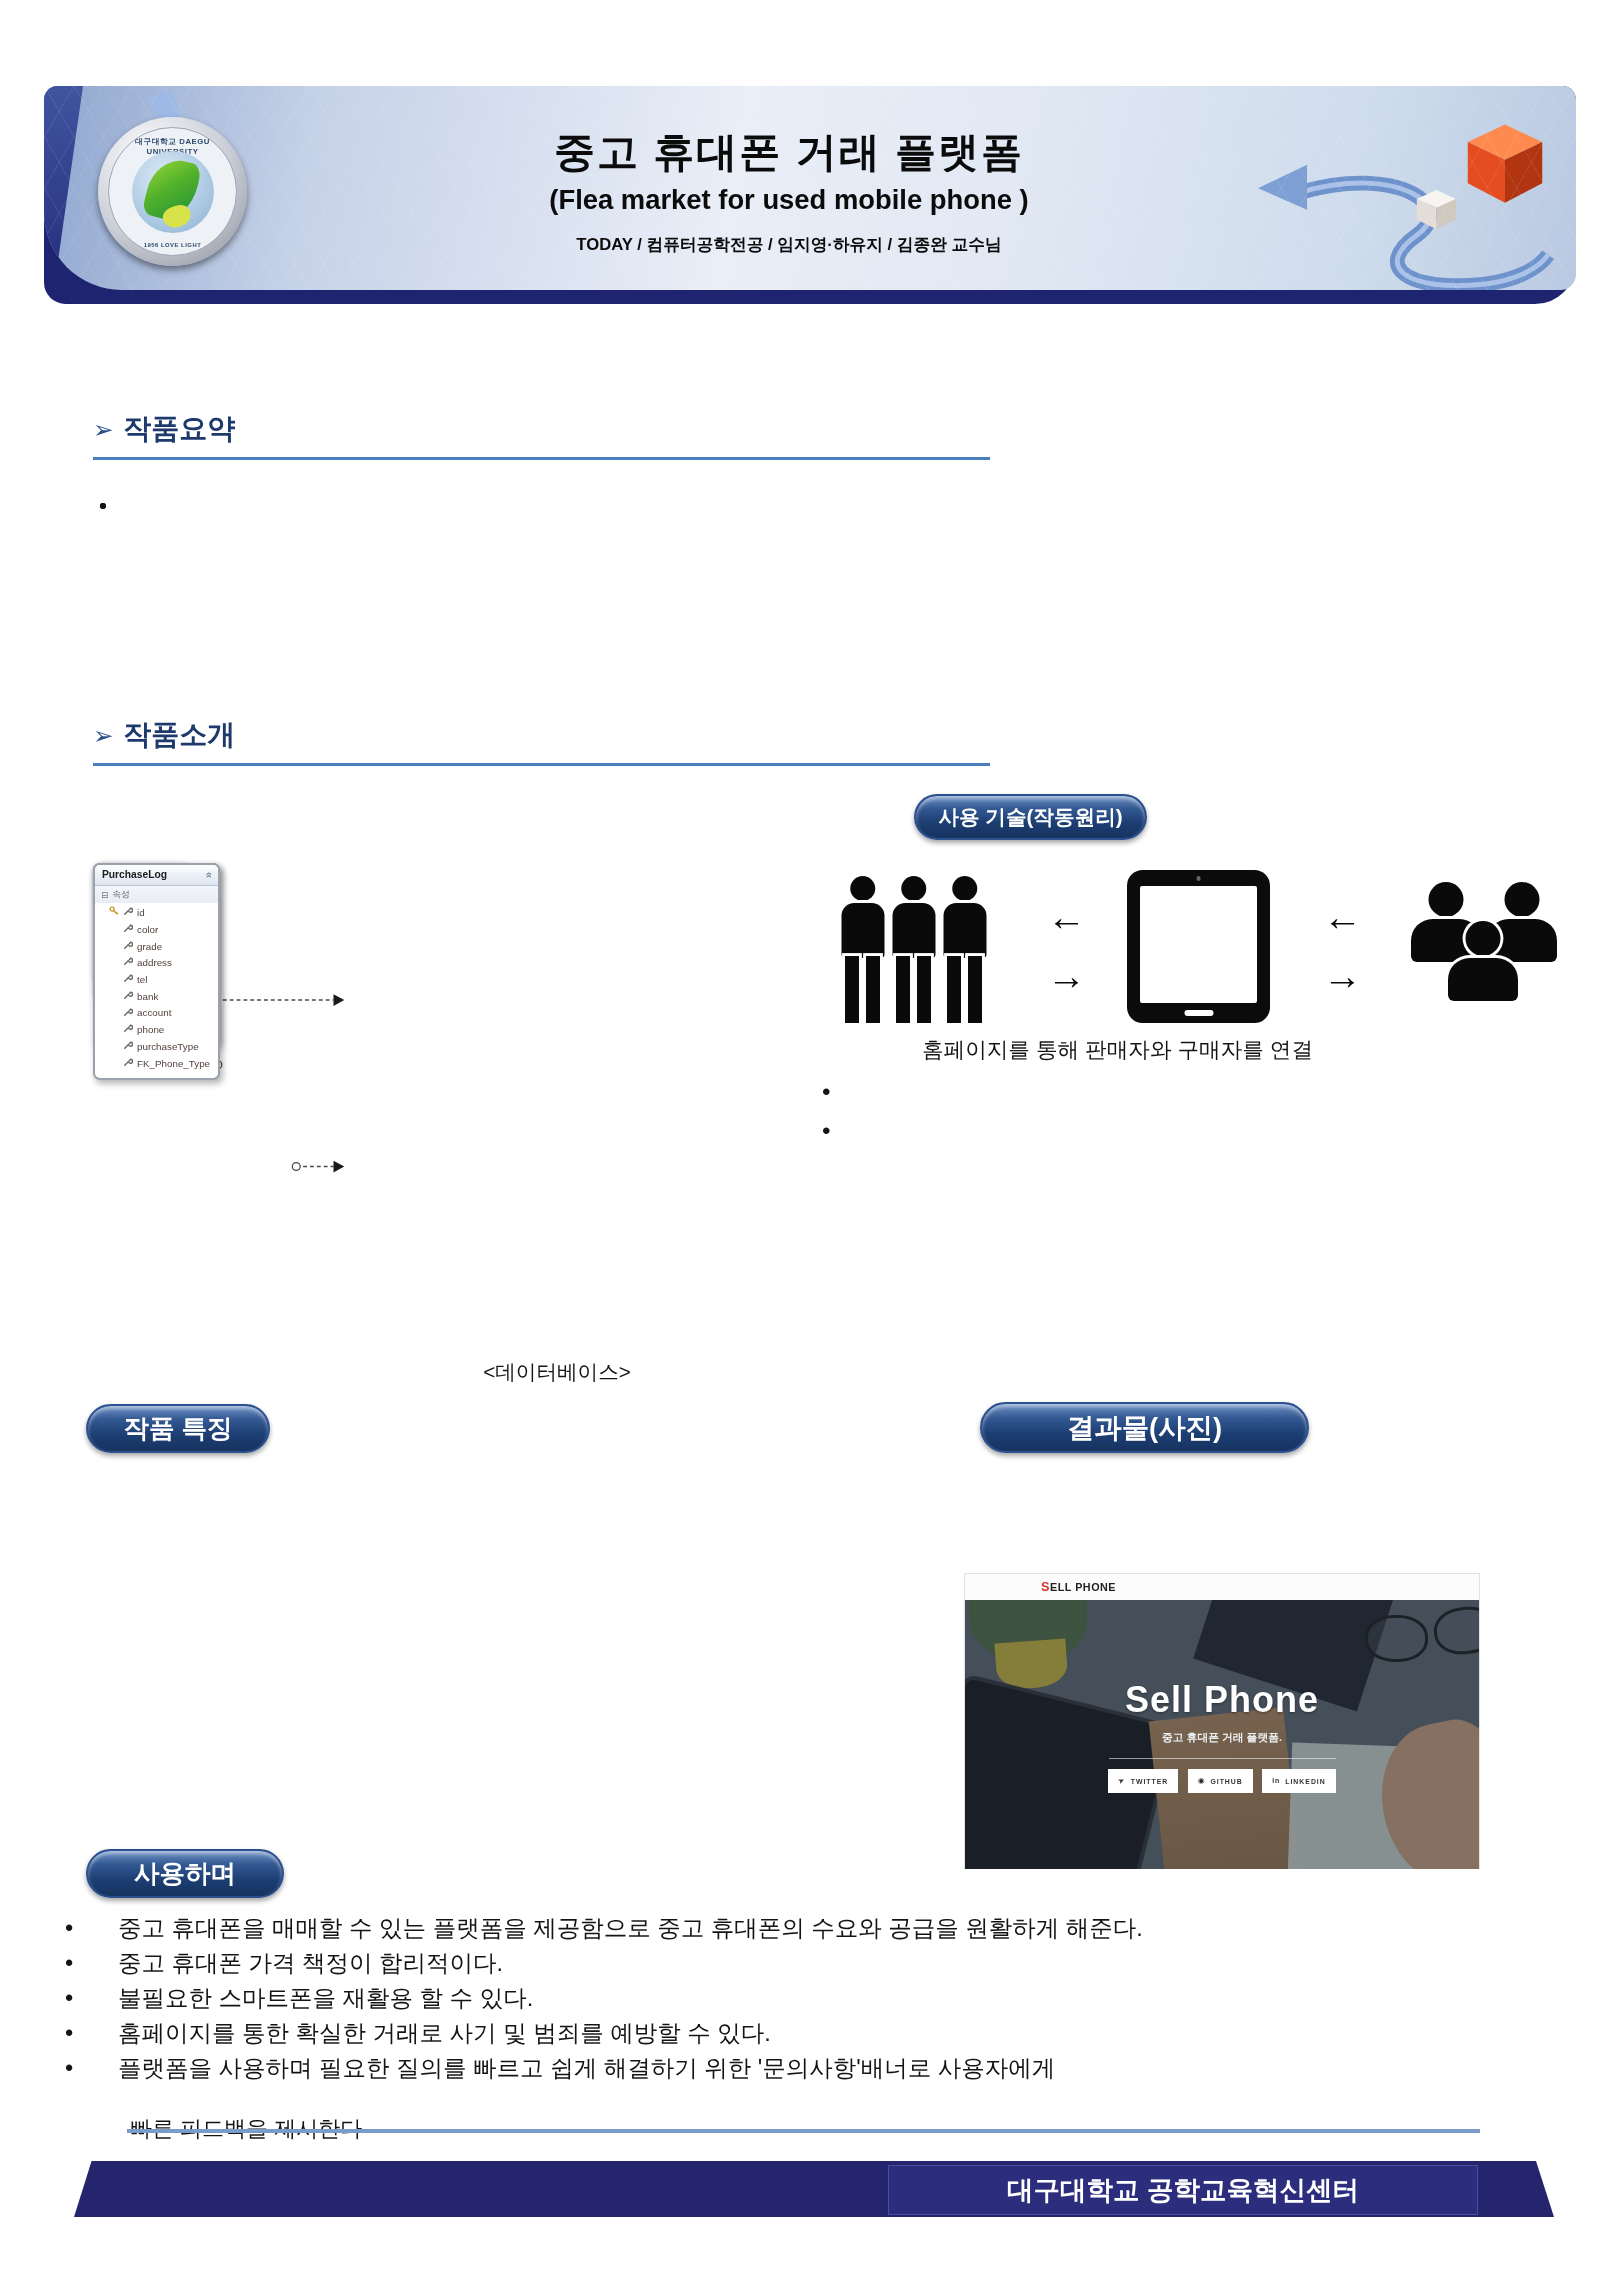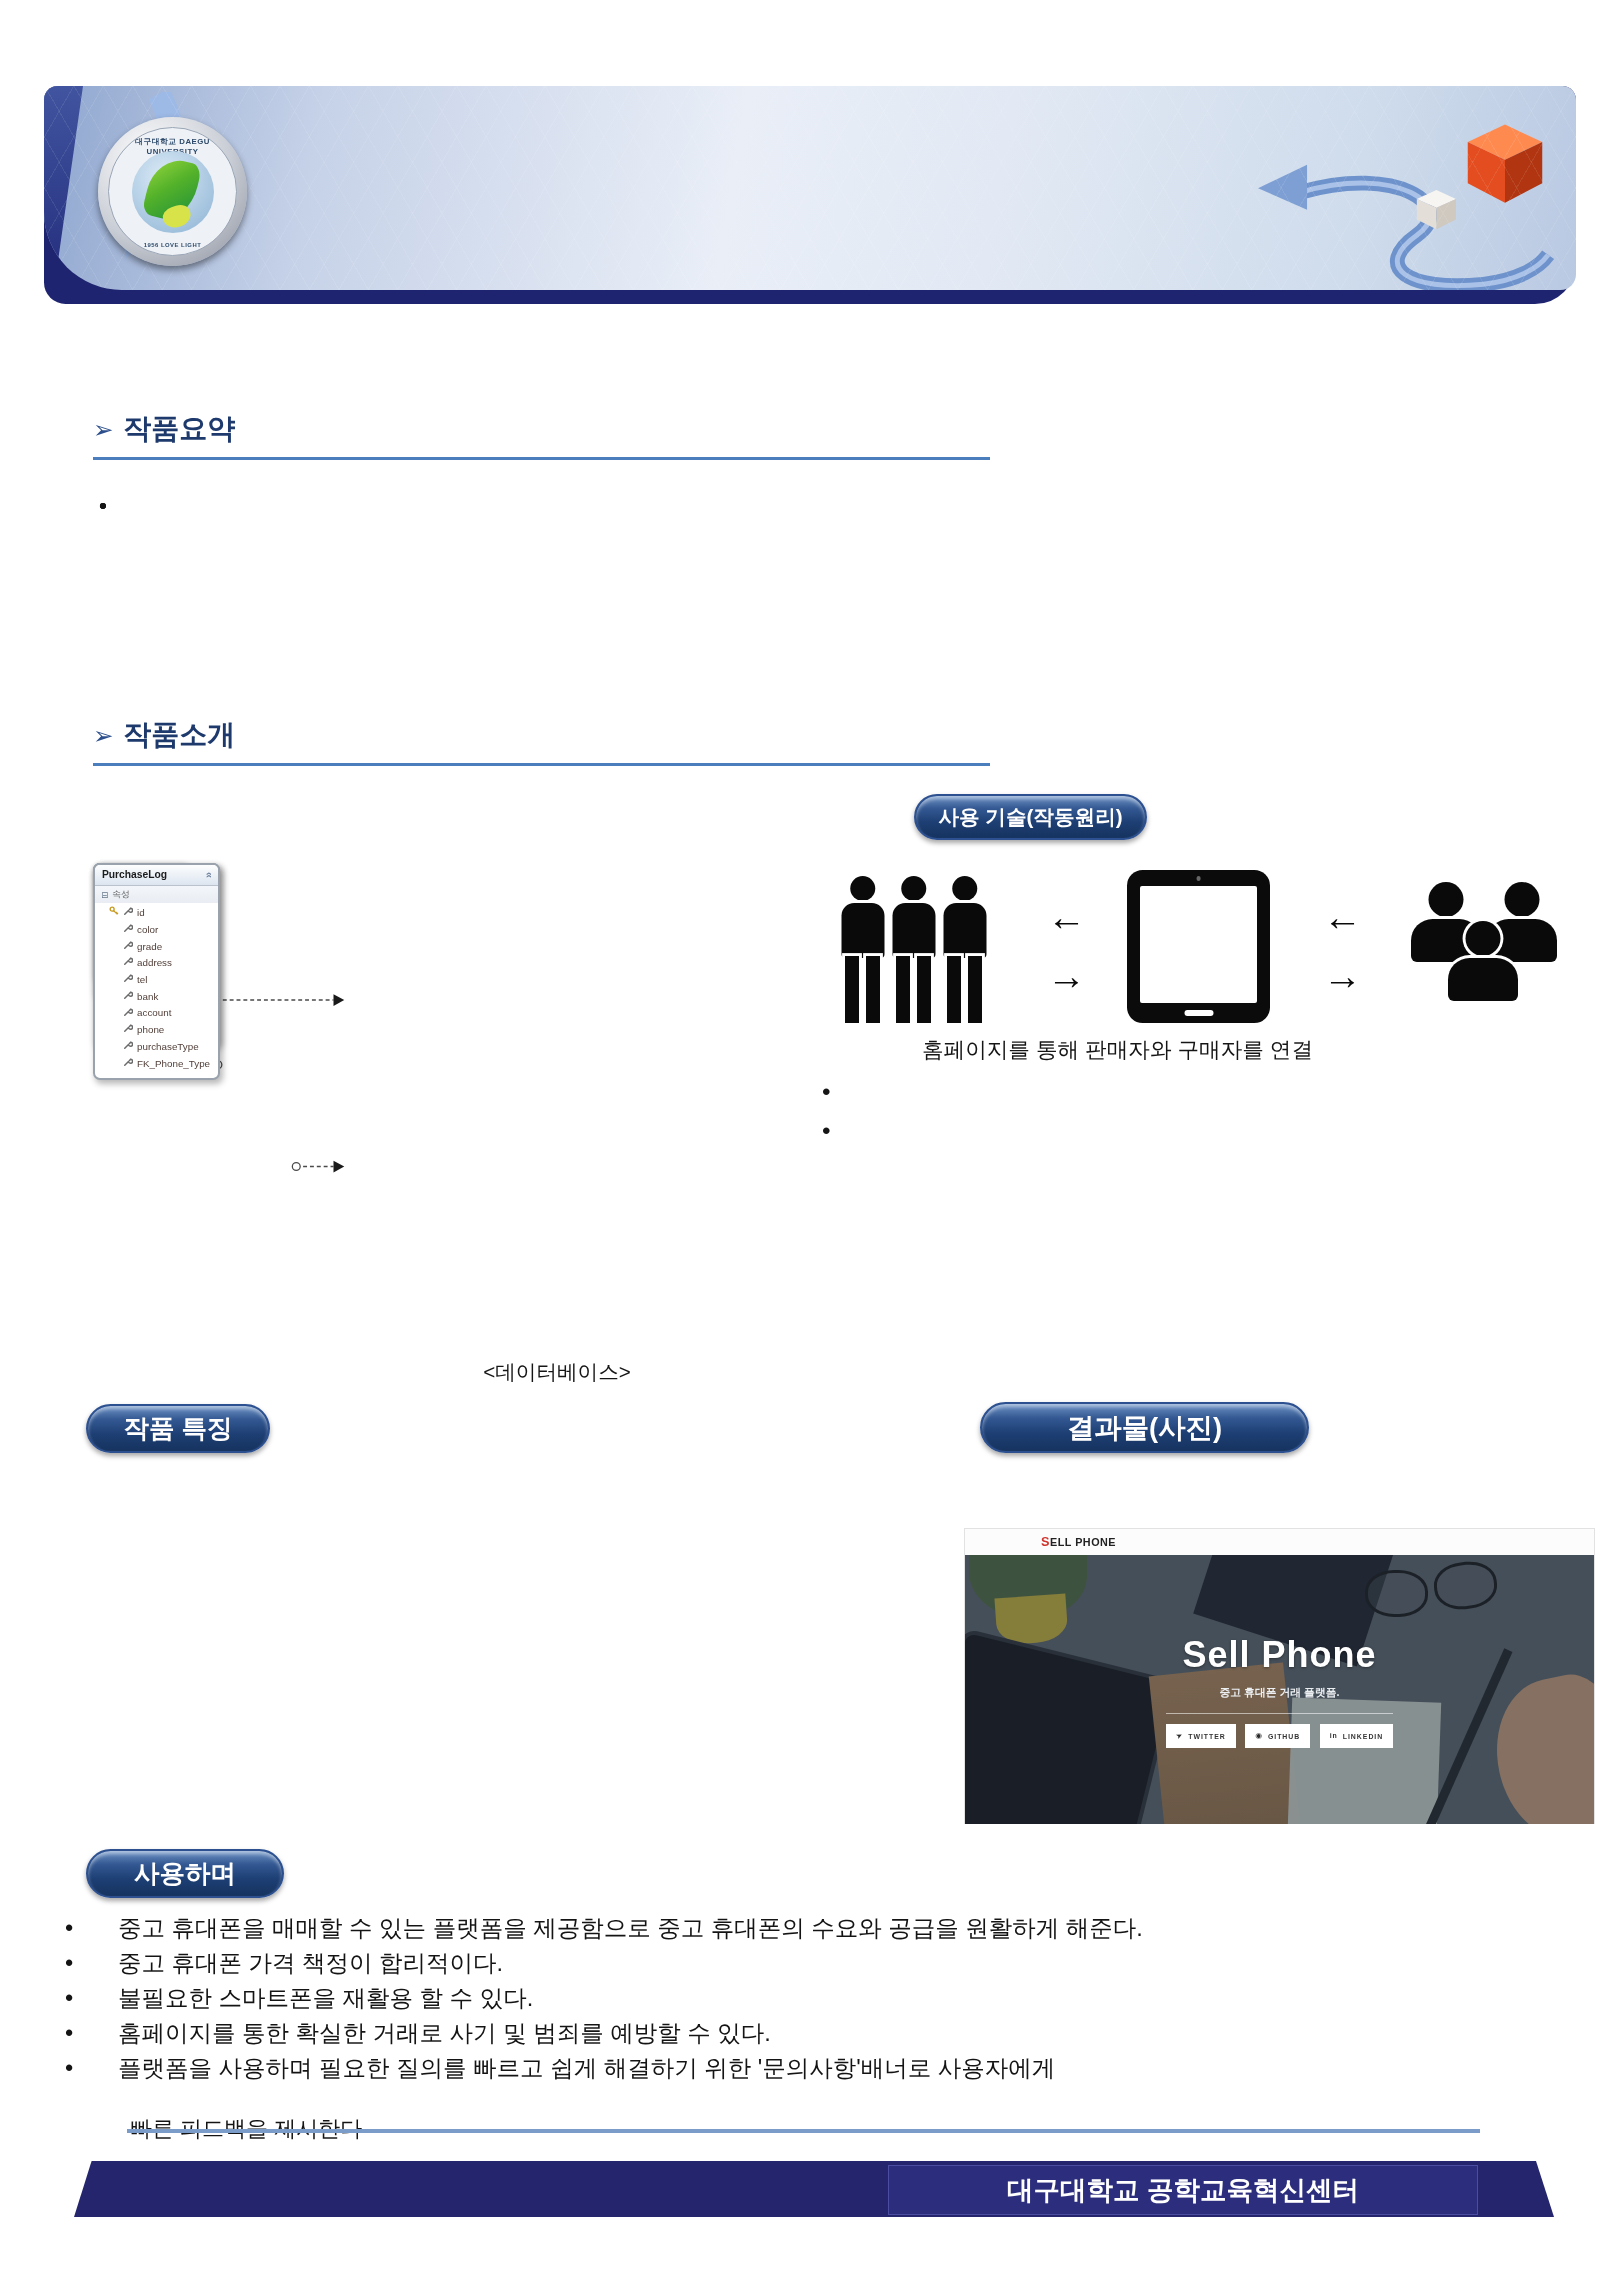--- a/index.html
+++ b/index.html
@@ -101,21 +101,21 @@
   .t-bullet::before{content:"•";position:absolute;left:3.9px;}
 
   
   #db-caption{position:absolute;left:420px;top:1358px;width:274px;text-align:center;font-size:20.6px;color:#151515;white-space:nowrap;}
 
   
   #features{position:absolute;left:57px;top:1466px;width:912px;}
   .f-line{white-space:nowrap;color:#141414;}
 
   
-  #site{position:absolute;left:965px;top:1529px;width:629px;height:294px;box-shadow:0 0 0 1px #e2e2e2;text-align:right;}
+  #site{position:absolute;left:965px;top:1574px;width:514px;height:294px;box-shadow:0 0 0 1px #e2e2e2;text-align:right;}
   .site-nav{height:25.5px;background:#fcfcfc;display:flex;align-items:center;justify-content:space-between;padding:0 15.7px 0 76px;}
   .site-logo{font-size:10.8px;font-weight:bold;letter-spacing:0.5px;color:#222;white-space:nowrap;}
   .site-logo .accent{color:#d0342c;font-size:12.7px;}
   .site-menu{display:flex;gap:10.8px;font-size:6.9px;color:#666;}
   .hero{position:relative;height:269px;background:#5a646e;overflow:hidden;}
   .hero .sh{position:absolute;}
   .sh-plant{left:3.9px;top:-25.5px;width:118px;height:90px;background:#4e6b44;border-radius:0 0 55% 60%;}
   .sh-pot{left:31px;top:41px;width:71px;height:47px;background:#c0ae3d;border-radius:0 0 45% 45%;transform:rotate(-4deg);}
   .sh-folder{left:243px;top:-35px;width:172px;height:123px;background:#1d2430;transform:rotate(18deg);}
   .sh-tablet{left:-33px;top:96px;width:211px;height:230px;background:#14181d;border:4.9px solid #2c333b;border-radius:13.7px;transform:rotate(14deg);}
@@ -180,20 +180,25 @@
             <div class="logo-txt top">대구대학교 DAEGU UNIVERSITY</div>
             <div class="logo-core">
               <div class="leaf"></div>
               <div class="leaf2"></div>
             </div>
             <div class="logo-txt bottom">1956 LOVE LIGHT</div>
           </div>
         </div>
       </div>
 
+      <div class="header-titles">
+        <div class="h-title">중고 휴대폰 거래 플랫폼</div>
+        <div class="h-sub">(Flea market for used mobile phone )</div>
+        <div class="h-byline">TODAY / 컴퓨터공학전공 / 임지영·하유지 / 김종완 교수님</div>
+      </div>
     </div>
   </div>
 
   <div class="section" id="sec-summary">
     <div class="sec-head">
       <span class="sec-marker">➢</span>
       <span>작품요약</span>
     </div>
     <div class="sec-rule"></div>
     <div class="bullets">

